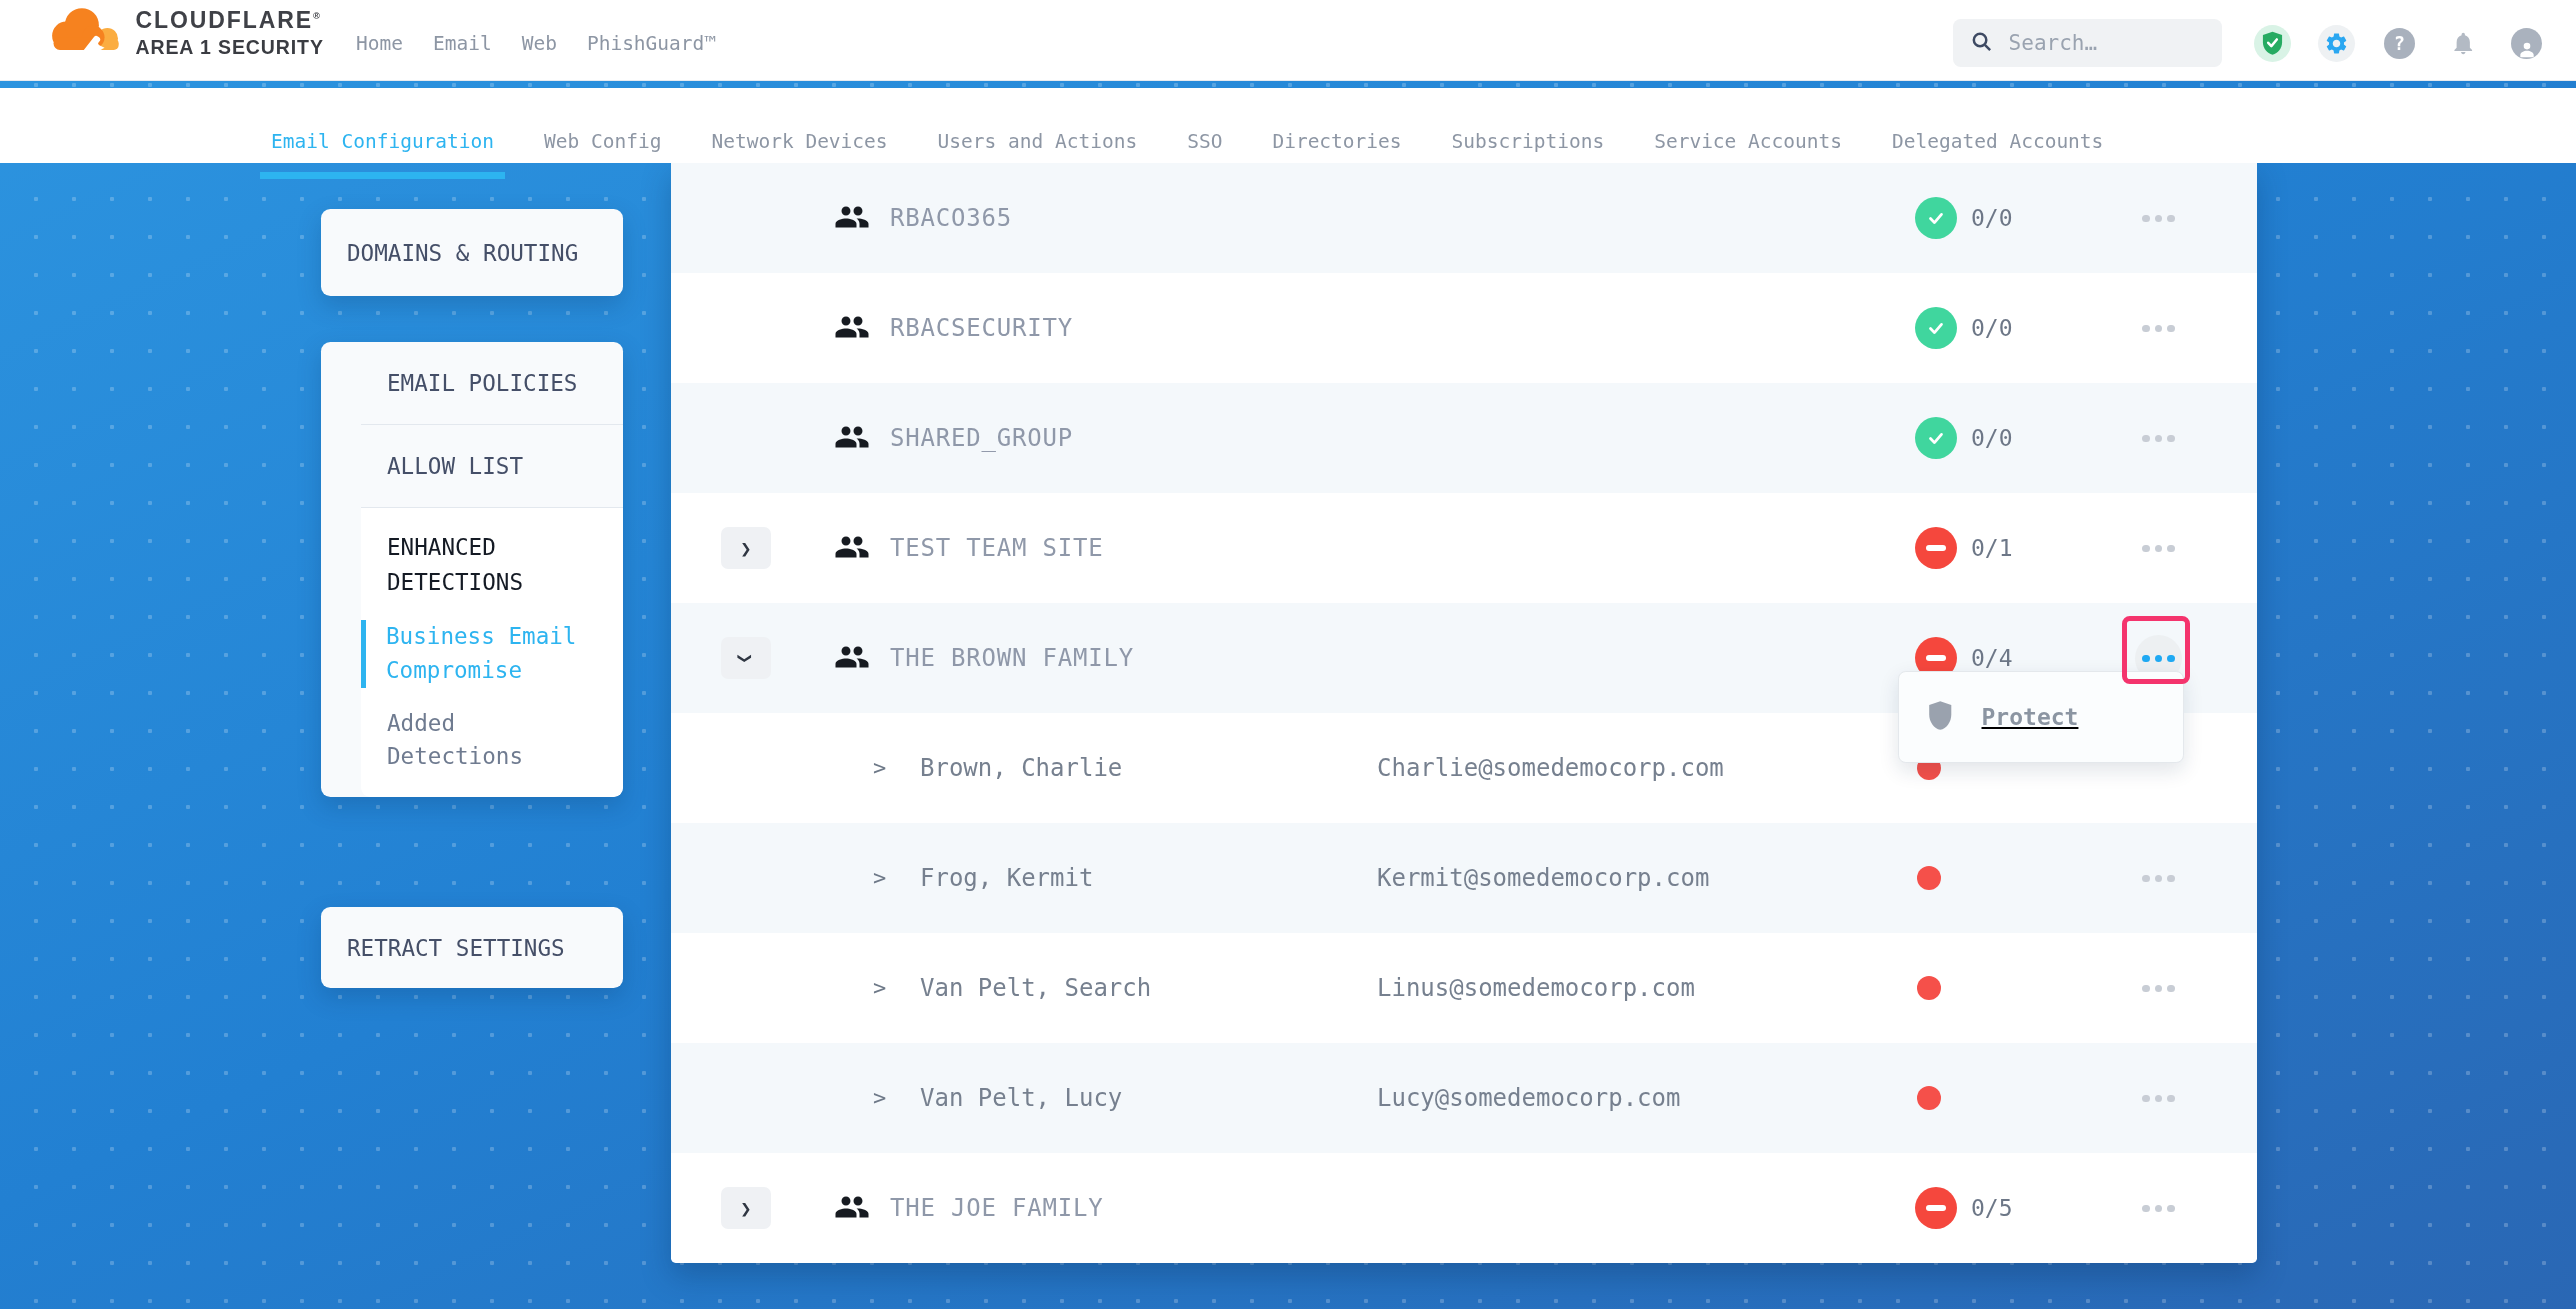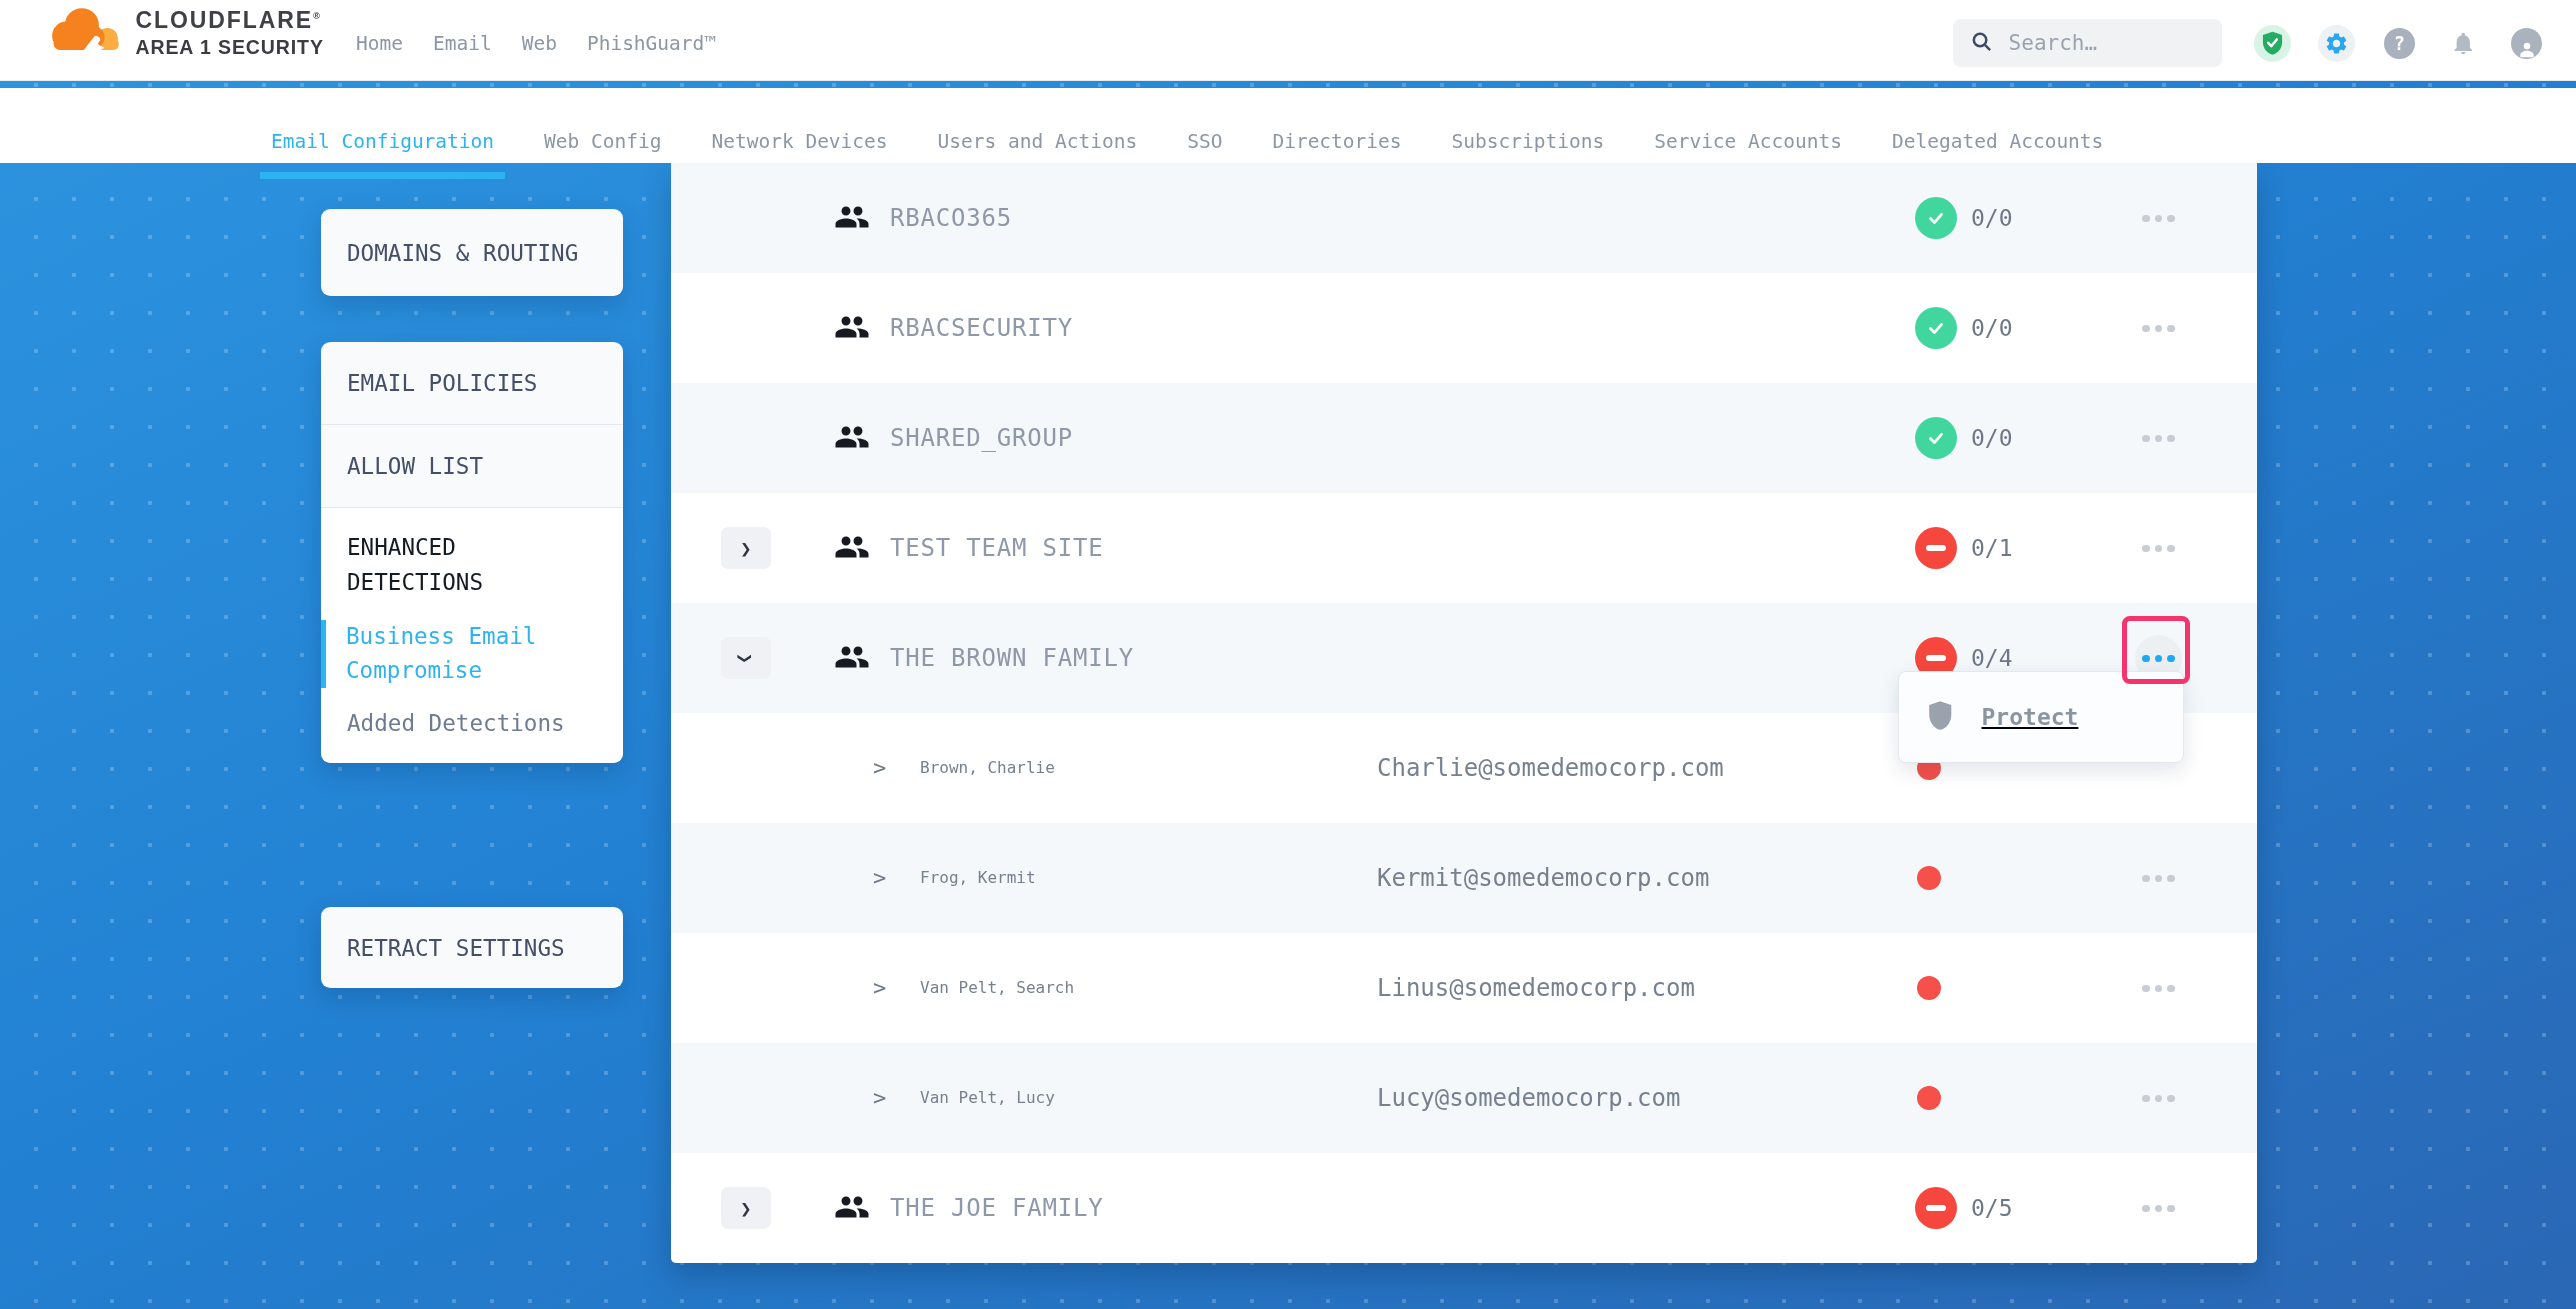--- a/index.html
+++ b/index.html
@@ -52,21 +52,21 @@
   }
   .subnav .tab{ font-size:19.5px; color:#8d96a4; cursor:pointer; position:relative; height:75px; display:flex; align-items:center;margin-top:32px; }
   .subnav .tab.active{ color:#2db4f0; }
   .subnav .tab.active::after{
     content:""; position:absolute; left:-11px; right:-11px; bottom:0; height:7px; background:#2db4f0;
   }
 
   
   .side-card{
     position:absolute; left:321px; width:302px; background:#f8fafc; border-radius:9.3px;
-    box-shadow:0 9.3px 23px rgba(9,48,96,.22); font-size:22.6px; color:#454f68; z-index:10;
+    box-shadow:0 9.3px 23px rgba(9,48,96,.22); font-size:22.6px; color:#454f68; z-index:10;padding-left:40px;
   }
   #card-domains{ top:209px; height:87px; display:flex; align-items:center; padding-left:26px; }
   #card-policies{ top:342px; overflow:hidden; }
   .policy-item{ height:83px; display:flex; align-items:center; padding-left:26px; border-bottom:0.8px solid #e3e8ee; }
   .enhanced{ background:#ffffff; padding:22px 0 23px 0; border-radius:0 0 9.3px 9.3px; }
   .enh-title{ padding:0 31px 0 26px; color:#141a24; line-height:1.55; margin-bottom:20px; }
   .enh-item{ padding:0 31px 0 26px; color:#6f7b90; line-height:1.5; }
   .enh-item.active{ color:#2db4f0; border-left:5.4px solid #2db4f0; padding-left:20px; margin-bottom:18.7px; }
   #card-retract{ top:907px; height:81px; display:flex; align-items:center; padding-left:26px; }
 
@@ -81,21 +81,21 @@
   .chev-btn{
     position:absolute; left:50px; top:34px; width:50px; height:42px; border-radius:7px;
     background:#eff1f4; display:flex; align-items:center; justify-content:center;
     color:#2f3642; font-size:18.7px; cursor:pointer;
   }
   .chev-btn .gl{ display:inline-block; }
   .chev-btn.expanded .gl{ transform:rotate(90deg); }
   .grp-icon{ position:absolute; left:163px; top:40px; }
   .g-name{ position:absolute; left:219px; top:0; line-height:110px; font-size:24px; color:#8f98a9; letter-spacing:0.8px; }
   .s-chev{ position:absolute; left:202px; top:0; line-height:110px; font-size:22px; color:#6e7988; }
-  .s-name{ position:absolute; left:249px; top:0; line-height:110px; font-size:16px; color:#76808f; }
+  .s-name{ position:absolute; left:249px; top:0; line-height:110px; font-size:24px; color:#76808f; }
   .s-email{ position:absolute; left:706px; top:0; line-height:110px; font-size:24px; color:#76808f; }
   .status-circle{
     position:absolute; left:1244px; top:34px; width:42px; height:42px; border-radius:50%;
     display:flex; align-items:center; justify-content:center;
   }
   .status-circle.ok{ background:#40d69e; }
   .status-circle.alert{ background:#f5473d; }
   .minus-bar{ width:20px; height:5.4px; border-radius:3.1px; background:#ffffff; }
   .s-dot{ position:absolute; left:1246px; top:43px; width:24px; height:24px; border-radius:50%; background:#f5504a; }
   .count{ position:absolute; left:1300px; top:0; line-height:110px; font-size:23px; color:#6d7787; }

